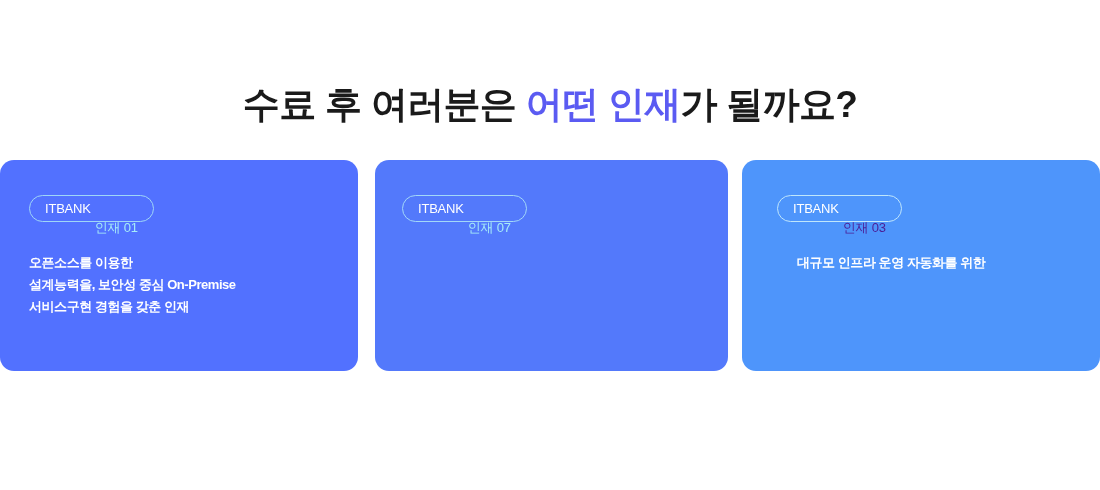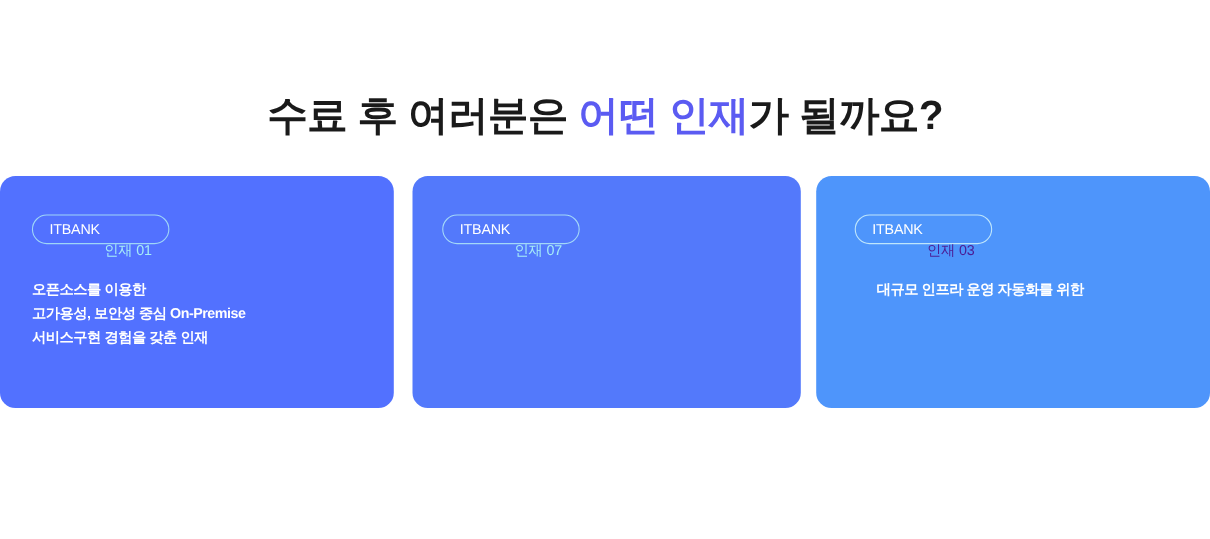--- a/index.html
+++ b/index.html
@@ -133,21 +133,21 @@
   <div class="card-row">
 
     <div class="card c1">
       <div class="badge">
         <span class="brand">ITBANK</span>
           <span class="sep"></span>
           <span class="rank">인재 01</span>
       </div>
       <div class="card-text">
         <span class="line">오픈소스를 이용한</span>
-        <span class="line">고가용성, 보안성 중심 On-Premise</span>
+        <span class="line">설계능력을, 보안성 중심 On-Premise</span>
         <span class="line">서비스구현 경험을 갖춘 인재</span>
       </div>
     </div>
 
     <div class="card c2">
       <div class="badge">
         <span class="brand">ITBANK</span>
           <span class="sep"></span>
           <span class="rank">인재 07</span>
       </div>

